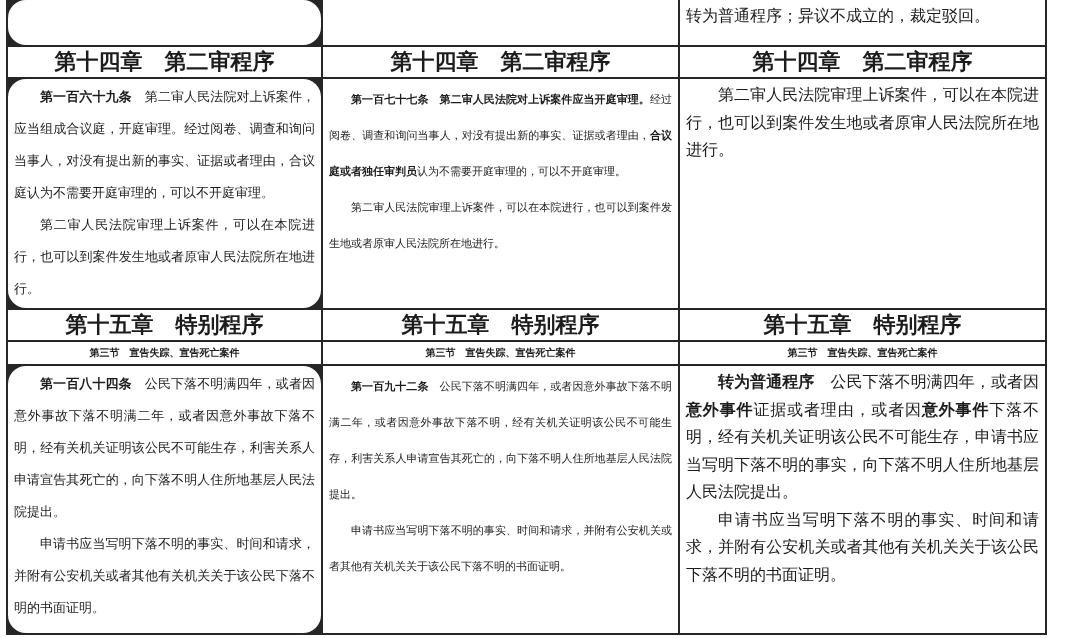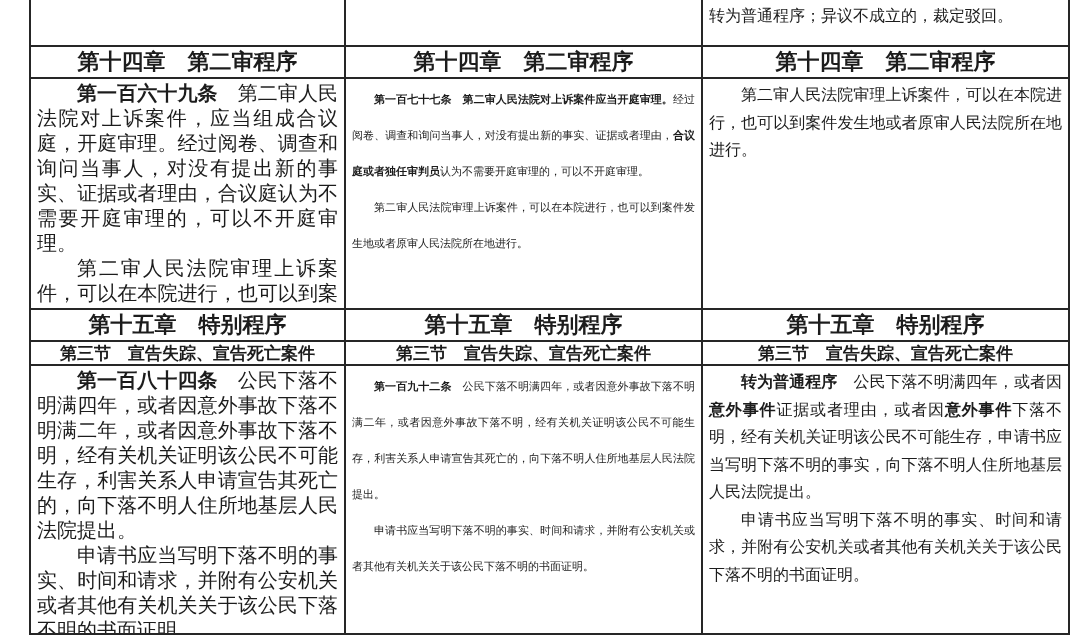--- a/index.html
+++ b/index.html
@@ -8,49 +8,49 @@
     position: relative;
     width: 1077px;
     height: 638px;
     background: #ffffff;
     overflow: hidden;
     font-family: "Liberation Sans", "DejaVu Sans", sans-serif;
     color: #1c1c1c;
   }
   .doc-table {
     position: absolute;
-    left: 29px;
+    left: 6px;
     top: 0;
     width: 1041px;
     height: 635px;
     background: #262626;               
     display: grid;
     grid-template-columns: 313px 355px 365px;
     grid-template-rows: 45px 30px 229px 30px 22px 267px;
     gap: 2px;
     padding: 0 2px 16px 2px;            
   }
   .cell { background: #ffffff; overflow: hidden; }
   .body-cell {
     padding: 2px 6px 0 6px;
     text-align: justify;
     text-justify: inter-ideograph;
   }
-  .col0 { font-size: 20px;   line-height: 25px; }
+  .col0 { font-size: 13px;   line-height: 32px; border-radius: 18px; }
   .col1 { font-size: 11px; line-height: 36px; }
   .col2 { font-size: 16px;   line-height: 27.5px; }
   .head {
     display: flex;
     align-items: center;
     justify-content: center;
     font-weight: 700;
     font-size: 22px;
     white-space: nowrap;
   }
-  .section-head { font-size: 17px; }
+  .section-head { font-size: 10px; }
   .para { text-indent: 2em; }
   .para.no-indent { text-indent: 0; }
   .b { font-weight: 700; }
 </style>
 </head>
 <body>
 
 <div class="screen">
   <div class="doc-table">
 

